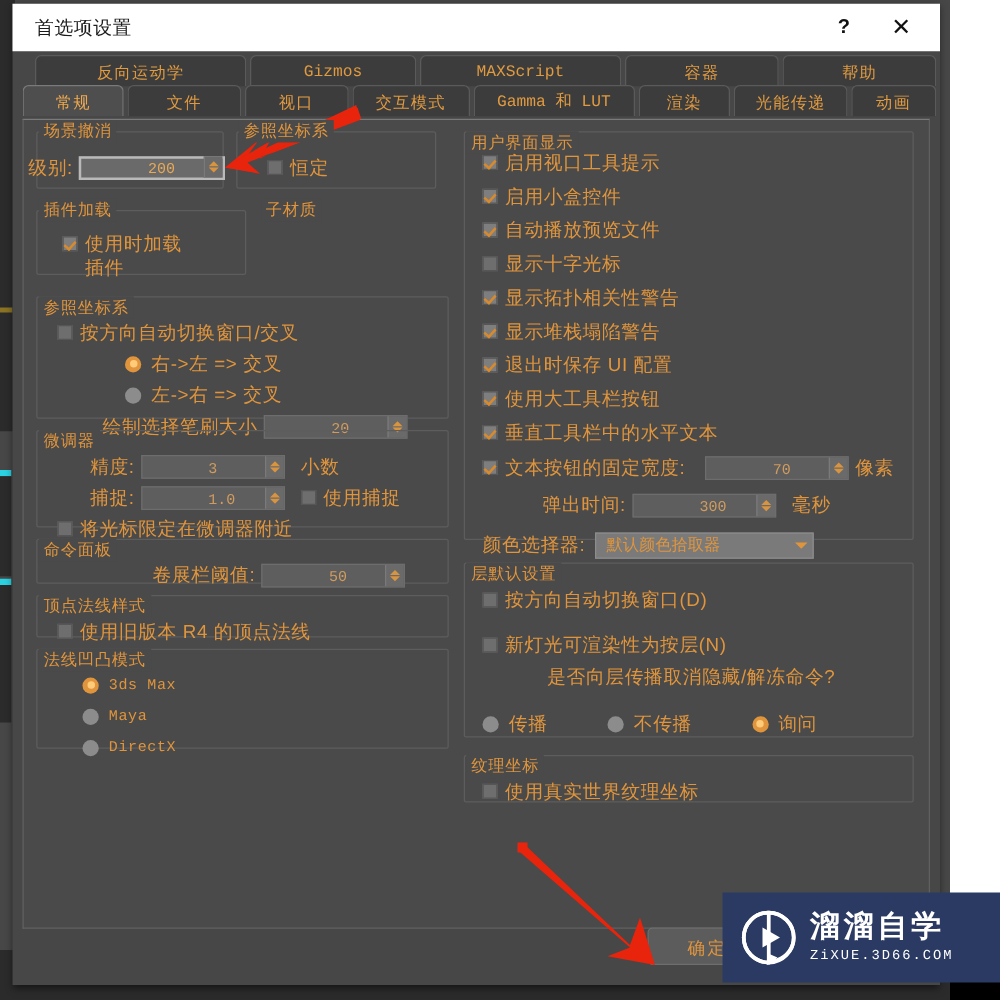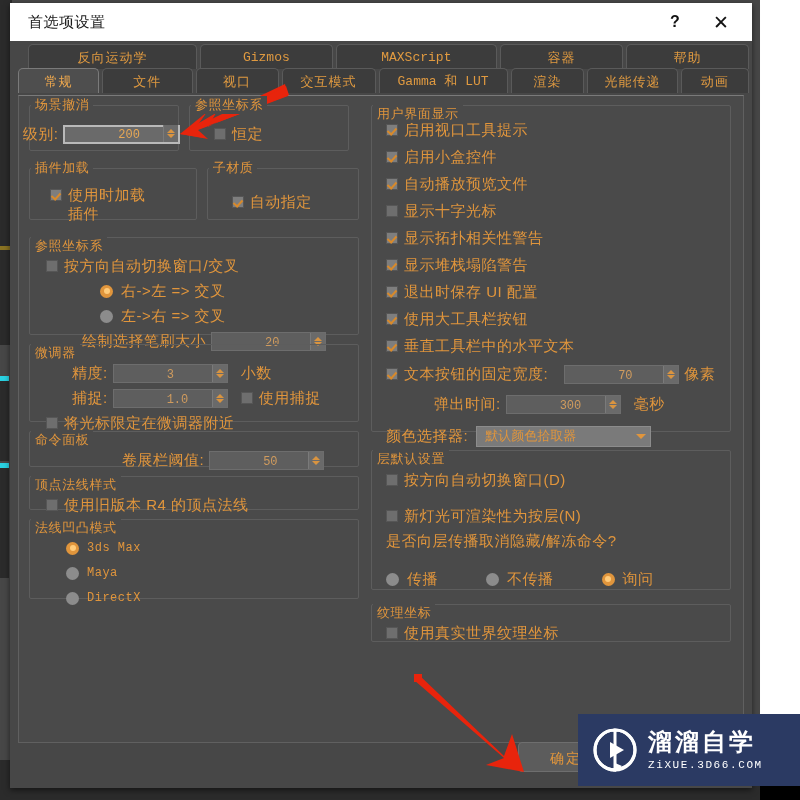--- a/index.html
+++ b/index.html
@@ -255,26 +255,20 @@
               <span class="cb on" style="margin-top:3px;"></span>
               <span style="display:block;">
                 <span class="lbl" style="display:block;">使用时加载</span>
                 <span class="lbl" style="display:block;">插件</span>
               </span>
             </div>
           </div>
         </div>
         <div class="grp" style="width:160px;">
           <span class="glabel">子材质</span>
-          <div class="gbox" style="height:52px;">
-            <div class="row" style="padding-left:14px;margin-top:8px;">
-              <span class="cb on"></span>
-              <span class="lbl">自动指定</span>
-            </div>
-          </div>
         </div>
       </div>
 
       <div class="grp">
         <span class="glabel">参照坐标系</span>
         <div class="gbox" style="height:98px;">
           <div class="row" style="padding-left:6px;">
             <span class="cb"></span>
             <span class="lbl">按方向自动切换窗口/交叉</span>
           </div>
@@ -458,21 +452,21 @@
         <span class="glabel">层默认设置</span>
         <div class="gbox" style="height:140px;padding-top:12px;">
           <div class="row" style="padding-left:4px;margin-top:6px;">
             <span class="cb"></span>
             <span class="lbl">按方向自动切换窗口(D)</span>
           </div>
           <div class="row" style="padding-left:4px;margin-top:14px;">
             <span class="cb"></span>
             <span class="lbl">新灯光可渲染性为按层(N)</span>
           </div>
-          <div class="row" style="padding-left:4px;">
+          <div class="row" style="padding-left:4px;justify-content:center;">
             <span class="lbl">是否向层传播取消隐藏/解冻命令?</span>
           </div>
           <div class="row" style="padding-left:4px;margin-top:16px;" id="layer-radios">
               <span style="display: inline-flex; align-items: center; margin-left: 0px;">
                 <span class="rd"></span>
                 <span class="lbl">传播</span>
               </span>
               <span style="display: inline-flex; align-items: center; margin-left: 48px;">
                 <span class="rd"></span>
                 <span class="lbl">不传播</span>

